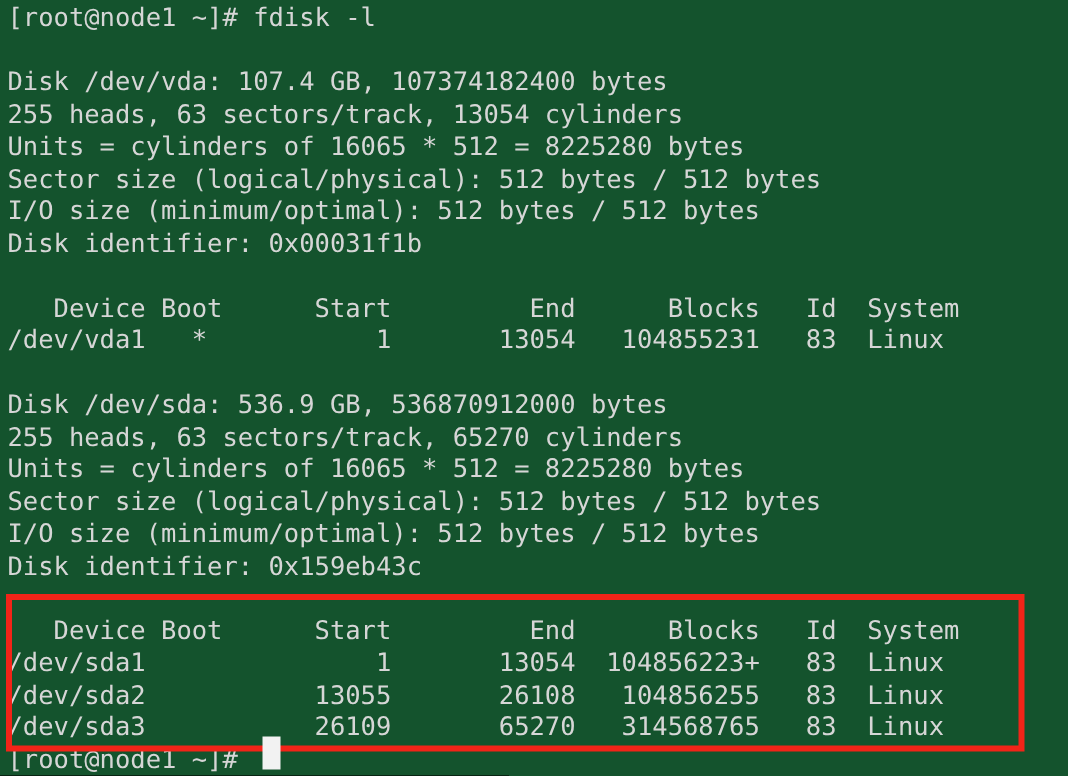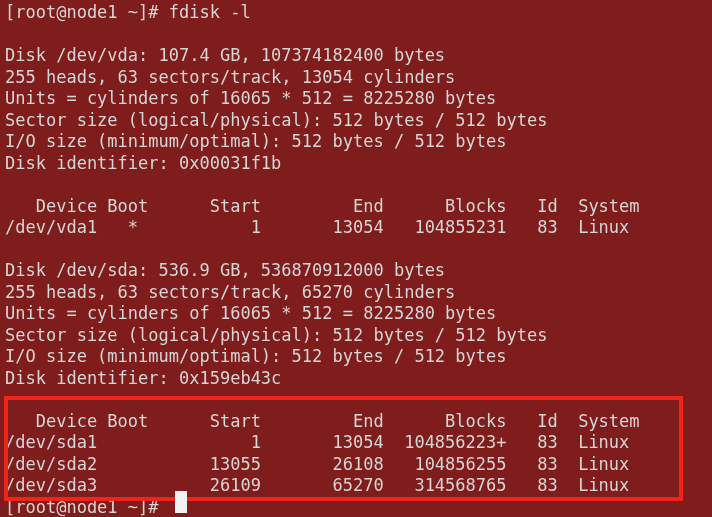--- a/index.html
+++ b/index.html
@@ -4,21 +4,21 @@
 <style>
   html, body {
     margin: 0;
     padding: 0;
     background: #000000;
   }
   #terminal {
     position: relative;
     width: 712px;
     height: 517px;
-    background: #7f1d1d;
+    background: #14532d;
     overflow: hidden;
     font-family: "DejaVu Sans Mono", "Liberation Mono", monospace;
   }
   #console-text {
     position: absolute;
     left: 5px;
     top: 2px;
     margin: 0;
     padding: 0;
     font-family: "DejaVu Sans Mono", "Liberation Mono", monospace;

